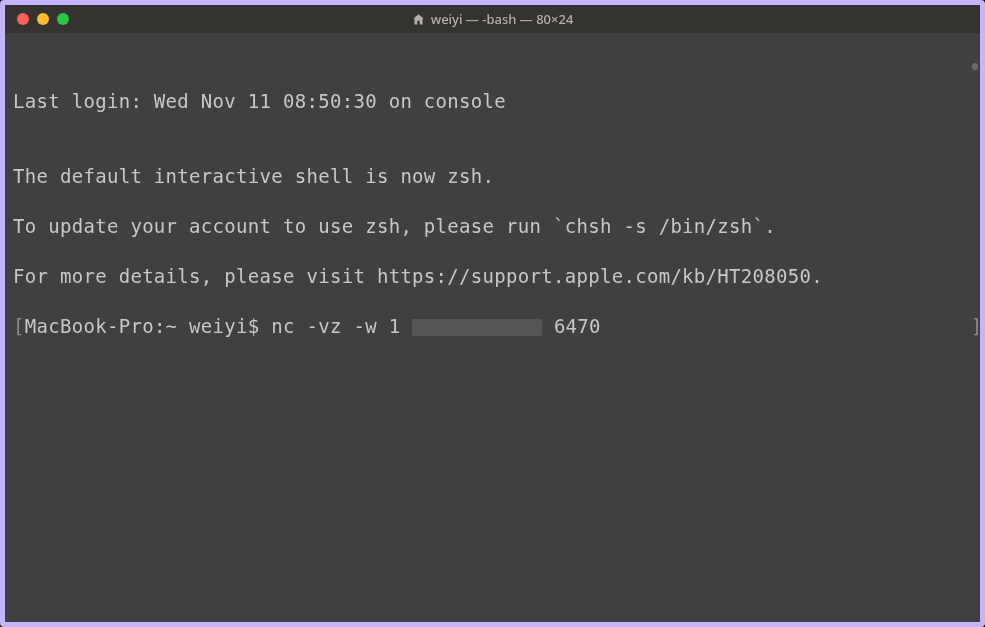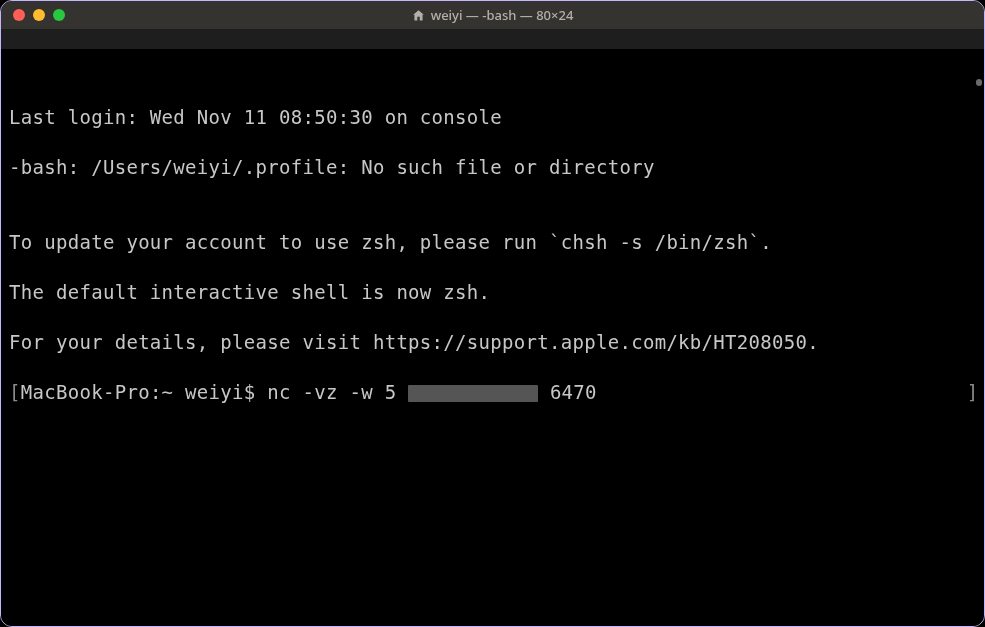--- a/index.html
+++ b/index.html
@@ -7,26 +7,25 @@
       width: 985px;
       height: 627px;
       background: #000;
       overflow: hidden;
       font-family: ui-sans-serif, system-ui, sans-serif;
     }
     .window {
       width: 100%;
       height: 100%;
       background: #1e1e1e;
-      border-radius: 12px;
+      border-radius: 4px;
       overflow: hidden;
       display: flex;
       flex-direction: column;
-      border: 1px solid #c4b5fd;
-      gap: 20px;
+      border: 5px solid #c4b5fd;
     }
     .titlebar {
       height: 28px;
       background: #35332f;
       display: flex;
       align-items: center;
       position: relative;
       flex-shrink: 0;
     }
     .traffic-lights {
@@ -57,21 +56,21 @@
       font-weight: 500;
     }
     .house-icon {
       width: 13px;
       height: 13px;
       color: #b3b0a9;
       display: inline-flex;
     }
     .terminal-body {
       flex: 1;
-      background: #000000;
+      background: #404040;
       padding: 6px 8px 6px 8px;
       font-family: "SF Mono", Menlo, Consolas, monospace;
       font-size: 19px;
       line-height: 25px;
       color: #c7c7c7;
       letter-spacing: 0.3px;
       white-space: pre;
       overflow: hidden;
       position: relative;
     }
@@ -119,20 +118,19 @@
             <path d="M8 1.5 1.5 7H3v7h3.5V9.5h3V14H13V7h1.5L8 1.5z"></path>
           </svg>
       </span>
       <span class="title-text">weiyi — -bash — 80×24</span>
     </div>
   </div>
 
   <div class="terminal-body">
     <div class="scrollbar"></div>
 <span class="line">Last login: Wed Nov 11 08:50:30 on console</span>
-<span class="line">-bash: /Users/weiyi/.profile: No such file or directory</span>
 <span class="line"></span>
+<span class="line">The default interactive shell is now zsh.</span>
 <span class="line">To update your account to use zsh, please run `chsh -s /bin/zsh`.</span>
-<span class="line">The default interactive shell is now zsh.</span>
-<span class="line">For your details, please visit https://support.apple.com/kb/HT208050.</span>
-<span class="line"><span class="bracket-left">[</span><span>MacBook-Pro:~ weiyi$ nc -vz -w 5 </span><span class="redacted" style="width:130px"></span><span> 6470</span><span style="display:inline-block;width:370px"></span><span class="bracket-right">]</span></span>
+<span class="line">For more details, please visit https://support.apple.com/kb/HT208050.</span>
+<span class="line"><span class="bracket-left">[</span><span>MacBook-Pro:~ weiyi$ nc -vz -w 1 </span><span class="redacted" style="width:130px"></span><span> 6470</span><span style="display:inline-block;width:370px"></span><span class="bracket-right">]</span></span>
   </div>
 </div>
 
 </body></html>

